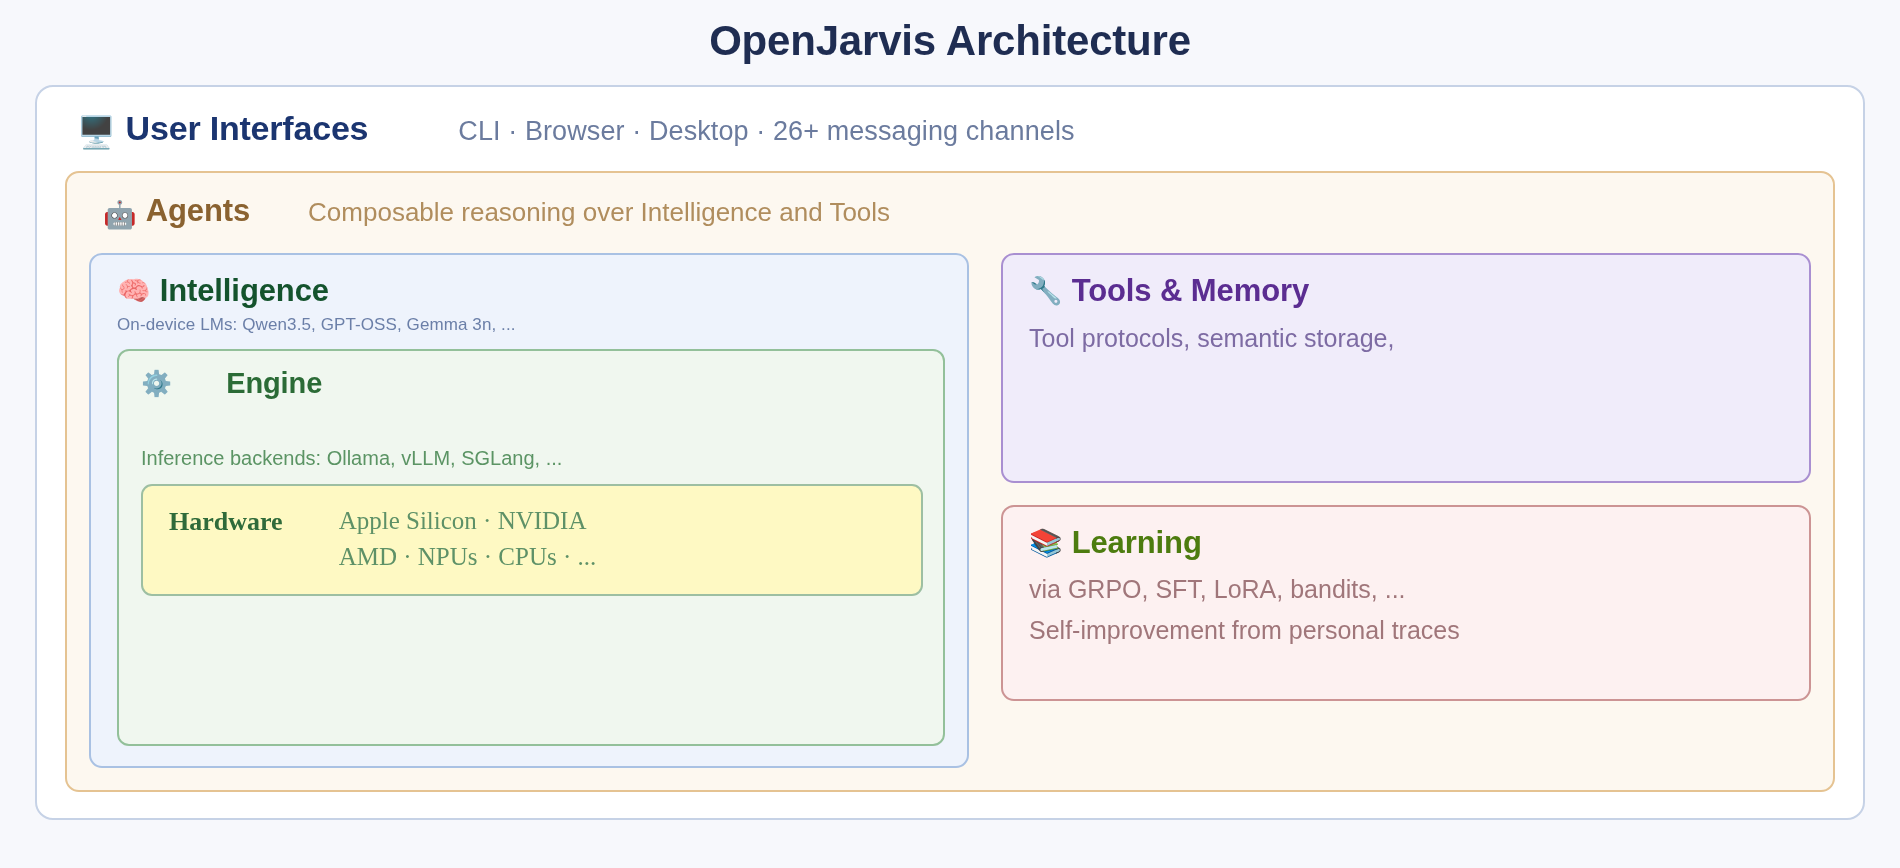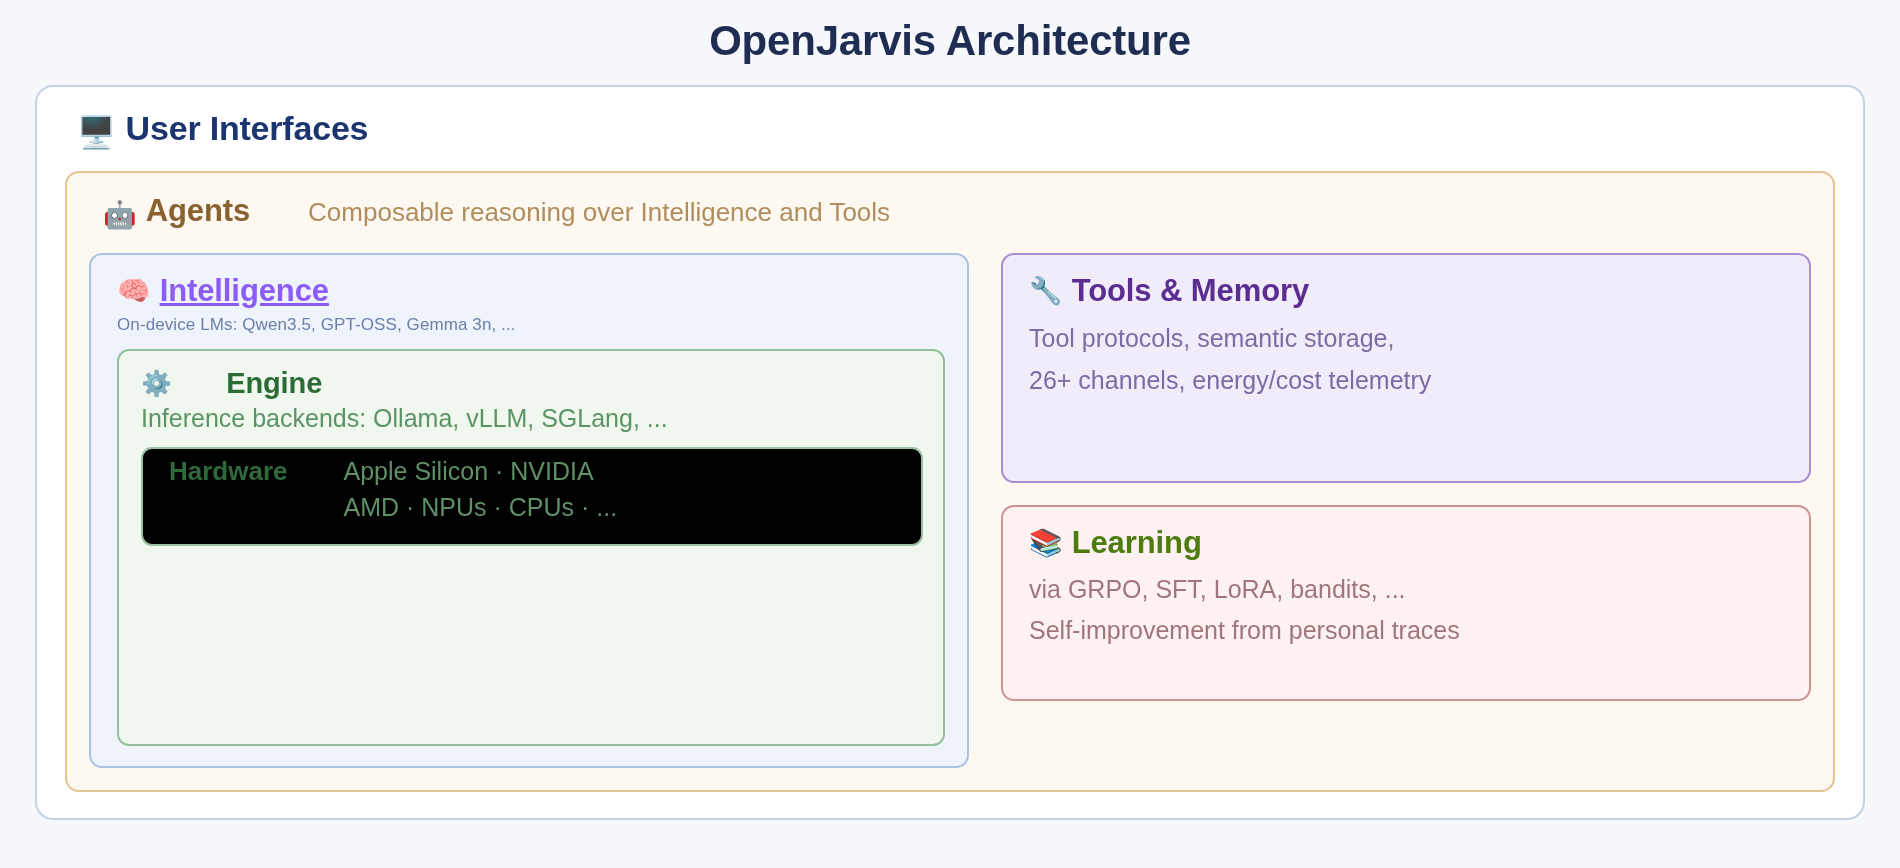--- a/index.html
+++ b/index.html
@@ -134,23 +134,22 @@
   }
   .intel-head {
     display: flex;
     align-items: center;
     margin-bottom: 6px;
   }
   .intel-emoji { font-size: 27px; margin-right: 9px; line-height: 1; }
   .intel-title {
     font-size: 31px;
     font-weight: bold;
-    color: #8b5cf6;
-    letter-spacing: -0.1px;
-    text-decoration: underline;
+    color: #14532d;
+    letter-spacing: -0.1px;
   }
   .intel-sub {
     font-size: 17px;
     color: #6b7fa8;
     margin-bottom: 14px;
     letter-spacing: 0.1px;
   }
 
   
   .engine {
@@ -170,33 +169,35 @@
   }
   .engine-emoji { font-size: 25px; margin-right: 9px; line-height: 1; }
   .engine-title {
     font-size: 29px;
     font-weight: bold;
     color: #2b6b36;
     letter-spacing: -0.1px;
     margin-left: 45px;
   }
   .engine-sub {
-    font-size: 25px;
+    font-size: 20px;
     color: #5b9464;
     margin-bottom: 14px;
+    margin-top: 43px;
   }
 
   
   .hardware {
-    background: #000000;
+    background: #fef9c3;
     border: 2px solid #9dbfa2;
     border-radius: 11px;
-    padding: 4px 22px 18px 26px;
+    padding: 17px 22px 18px 26px;
     display: flex;
     align-items: flex-start;
+    font-family: Liberation Serif, serif;
   }
   .hw-label {
     font-size: 26px;
     font-weight: bold;
     color: #2f6b3a;
     flex: 0 0 auto;
     margin-right: 56px;
     line-height: 1.45;
   }
   .hw-lines { display: flex; flex-direction: column; }
@@ -261,20 +262,21 @@
 
 <div class="page">
 
   <h1 class="page-title">OpenJarvis Architecture</h1>
 
   <div class="outer-card">
 
     <div class="ui-row">
       <span class="ui-emoji">🖥️</span>
       <span class="ui-title">User Interfaces</span>
+      <span class="ui-sub">CLI · Browser · Desktop · 26+ messaging channels</span>
     </div>
 
     <div class="agents-panel">
 
       <div class="agents-row">
         <span class="agents-emoji">🤖</span>
         <span class="agents-title">Agents</span>
         <span class="agents-sub">Composable reasoning over Intelligence and Tools</span>
       </div>
 
@@ -307,21 +309,20 @@
         </div>
 
         <div class="col-right">
 
           <div class="tools">
             <div class="tools-head">
               <span class="tools-emoji">🔧</span>
               <span class="tools-title">Tools &amp; Memory</span>
             </div>
             <div class="tools-line">Tool protocols, semantic storage,</div>
-            <div class="tools-line">26+ channels, energy/cost telemetry</div>
           </div>
 
           <div class="learning">
             <div class="learn-head">
               <span class="learn-emoji">📚</span>
               <span class="learn-title">Learning</span>
             </div>
             <div class="learn-line">via GRPO, SFT, LoRA, bandits, ...</div>
             <div class="learn-line">Self-improvement from personal traces</div>
           </div>

